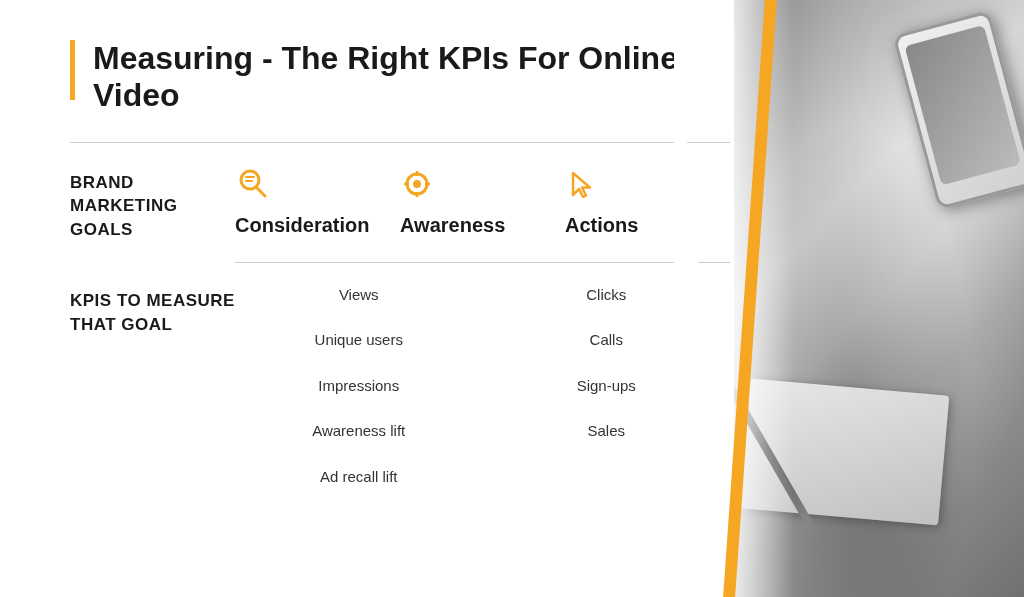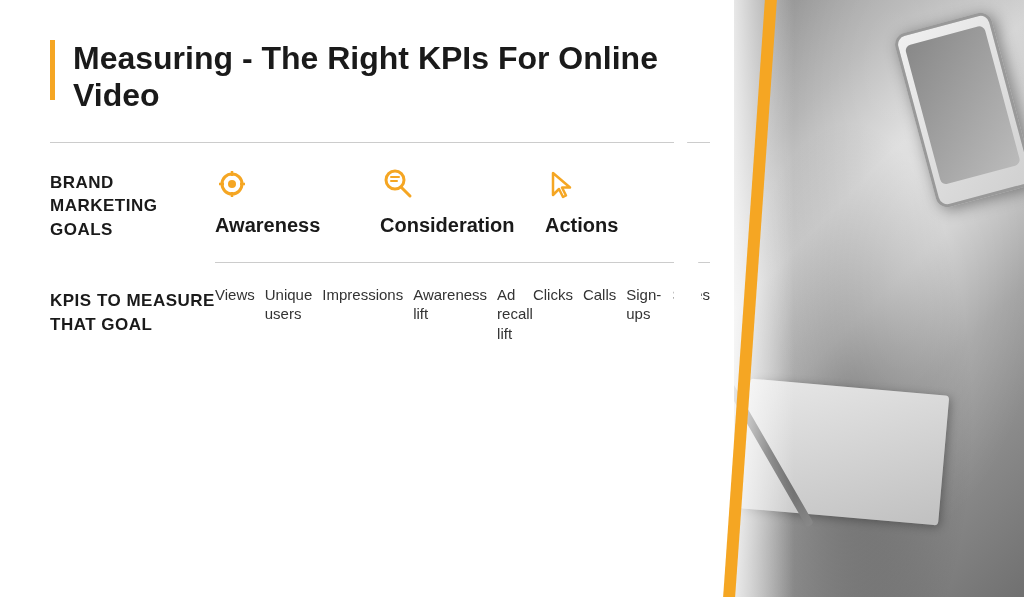--- a/index.html
+++ b/index.html
@@ -21,20 +21,21 @@
     }
 
     .left-content {
       width: 760px;
       height: 100%;
       padding: 40px 50px;
       display: flex;
       flex-direction: column;
       position: relative;
       z-index: 2;
+      margin-left: 20px;
     }
 
     .title-section {
       display: flex;
       align-items: flex-start;
       margin-bottom: 28px;
     }
 
     .title-bar {
       width: 5px;
@@ -112,22 +113,23 @@
     }
 
     .kpi-columns {
       display: flex;
       flex: 1;
     }
 
     .kpi-col {
       flex: 1;
       display: flex;
-      flex-direction: row;
-      gap: 10px;
+      flex-direction: column;
+      gap: 26px;
+      text-align: center;
     }
 
     .kpi-item {
       font-size: 15px;
       color: #333333;
       line-height: 1.3;
     }
 
     
     .right-panel {
@@ -274,50 +276,50 @@
     <div class="title-section">
       <div class="title-bar"></div>
       <h1 class="title-text">Measuring - The Right KPIs For Online Video</h1>
     </div>
 
     <hr class="divider-top">
 
     <div class="goals-section">
       <div class="row-label">BRAND MARKETING GOALS</div>
       <div class="goals-columns">
+
+        <div class="goal-col">
+          <span class="goal-icon">
+            <svg width="34" height="34" viewBox="0 0 34 34" fill="none">
+              <circle cx="15" cy="13" r="9" stroke="#f5a623" stroke-width="3" fill="none"></circle>
+              <line x1="21" y1="20" x2="30" y2="29" stroke="#f5a623" stroke-width="3" stroke-linecap="round"></line>
+              <line x1="11" y1="10" x2="19" y2="10" stroke="#f5a623" stroke-width="2" stroke-linecap="round"></line>
+              <line x1="11" y1="14" x2="17" y2="14" stroke="#f5a623" stroke-width="2" stroke-linecap="round"></line>
+            </svg>
+          </span>
+          <span class="goal-title">Consideration</span>
+        </div>
 
         <div class="goal-col">
           <span class="goal-icon">
             <svg width="34" height="34" viewBox="0 0 34 34" fill="none">
               <circle cx="17" cy="17" r="10" stroke="#f5a623" stroke-width="3" fill="none"></circle>
               <circle cx="17" cy="17" r="4" fill="#f5a623"></circle>
               <line x1="4" y1="17" x2="9" y2="17" stroke="#f5a623" stroke-width="2.5"></line>
               <line x1="25" y1="17" x2="30" y2="17" stroke="#f5a623" stroke-width="2.5"></line>
               <line x1="17" y1="4" x2="17" y2="9" stroke="#f5a623" stroke-width="2.5"></line>
               <line x1="17" y1="25" x2="17" y2="30" stroke="#f5a623" stroke-width="2.5"></line>
             </svg>
           </span>
           <span class="goal-title">Awareness</span>
         </div>
 
         <div class="goal-col">
           <span class="goal-icon">
             <svg width="34" height="34" viewBox="0 0 34 34" fill="none">
-              <circle cx="15" cy="13" r="9" stroke="#f5a623" stroke-width="3" fill="none"></circle>
-              <line x1="21" y1="20" x2="30" y2="29" stroke="#f5a623" stroke-width="3" stroke-linecap="round"></line>
-              <line x1="11" y1="10" x2="19" y2="10" stroke="#f5a623" stroke-width="2" stroke-linecap="round"></line>
-              <line x1="11" y1="14" x2="17" y2="14" stroke="#f5a623" stroke-width="2" stroke-linecap="round"></line>
-            </svg>
-          </span>
-          <span class="goal-title">Consideration</span>
-        </div>
-
-        <div class="goal-col">
-          <span class="goal-icon">
-            <svg width="34" height="34" viewBox="0 0 34 34" fill="none">
               <path d="M8 6 L8 28 L14 22 L18 30 L21 28.5 L17 20.5 L25 20.5 Z" stroke="#f5a623" stroke-width="2.5" fill="none" stroke-linejoin="round" stroke-linecap="round"></path>
             </svg>
           </span>
           <span class="goal-title">Actions</span>
         </div>
       </div>
     </div>
 
     <hr class="divider-mid">
 

